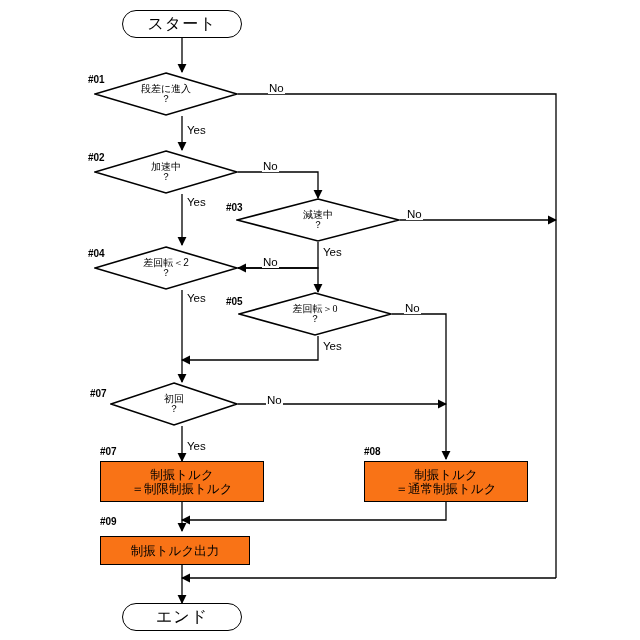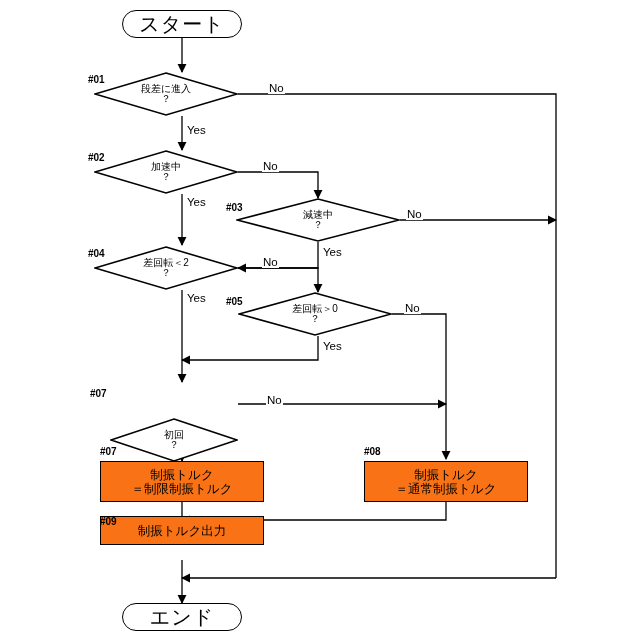--- a/index.html
+++ b/index.html
@@ -30,21 +30,21 @@
     align-items: center;
     justify-content: center;
     text-align: center;
     line-height: 1.12;
     white-space: pre-line;
   }
   .terminator {
     border: 1.4px solid #000;
     border-radius: 999px;
     background: #fff;
-    font-size: 20px;
+    font-size: 16px;
     letter-spacing: 1px;
   }
   .process {
     border: 1.4px solid #000;
     background: #f97316;
     font-size: 12.5px;
   }
   .decision {
     background: transparent;
     font-size: 10px;
@@ -169,32 +169,32 @@
     <svg class="dia" viewBox="0 0 144 44" preserveAspectRatio="none">
       <polygon points="72,1 143,22 72,43 1,22" fill="#fff" stroke="#000" stroke-width="1.6" vector-effect="non-scaling-stroke"></polygon>
     </svg>
     <span class="dtext">差回転＜2
 ？</span>
   </div>
   <div class="tag" style="left:88px; top:248px;">#04</div>
   <div class="edgelabel" style="left:262px; top:256px;">No</div>
   <div class="edgelabel" style="left:186px; top:292px;">Yes</div>
 
-  <div class="node decision" style="left:238px; top:292px; width:154px; height:44px;">
+  <div class="node decision" style="left:238px; top:292px; width:154px; height:44px;font-family:Liberation Serif, serif;">
     <svg class="dia" viewBox="0 0 154 44" preserveAspectRatio="none">
       <polygon points="77,1 153,22 77,43 1,22" fill="#fff" stroke="#000" stroke-width="1.6" vector-effect="non-scaling-stroke"></polygon>
     </svg>
     <span class="dtext">差回転＞0
 ？</span>
   </div>
   <div class="tag" style="left:226px; top:296px;">#05</div>
   <div class="edgelabel" style="left:404px; top:302px;">No</div>
   <div class="edgelabel" style="left:322px; top:340px;">Yes</div>
 
-  <div class="node decision" style="left:110px; top:382px; width:128px; height:44px;margin-top:36px;">
+  <div class="node decision" style="left:110px; top:382px; width:128px; height:44px;">
     <svg class="dia" viewBox="0 0 128 44" preserveAspectRatio="none">
       <polygon points="64,1 127,22 64,43 1,22" fill="#fff" stroke="#000" stroke-width="1.6" vector-effect="non-scaling-stroke"></polygon>
     </svg>
     <span class="dtext">初回
 ？</span>
   </div>
   <div class="tag" style="left:90px; top:388px;">#07</div>
   <div class="edgelabel" style="left:266px; top:394px;">No</div>
   <div class="edgelabel" style="left:186px; top:440px;">Yes</div>
 
@@ -203,21 +203,21 @@
 ＝制限制振トルク</span>
   </div>
   <div class="tag" style="left:100px; top:446px;">#07</div>
 
   <div class="node process" style="left:364px; top:461px; width:164px; height:41px;">
     <span>制振トルク
 ＝通常制振トルク</span>
   </div>
   <div class="tag" style="left:364px; top:446px;">#08</div>
 
-  <div class="node process" style="left:100px; top:516px; width:164px; height:29px;">
+  <div class="node process" style="left:100px; top:536px; width:150px; height:29px;">
     <span>制振トルク出力</span>
   </div>
   <div class="tag" style="left:100px; top:516px;">#09</div>
 
   <div class="node terminator" style="left:122px; top:603px; width:120px; height:28px;">
     <span>エンド</span>
   </div>
 
 </div>
 

